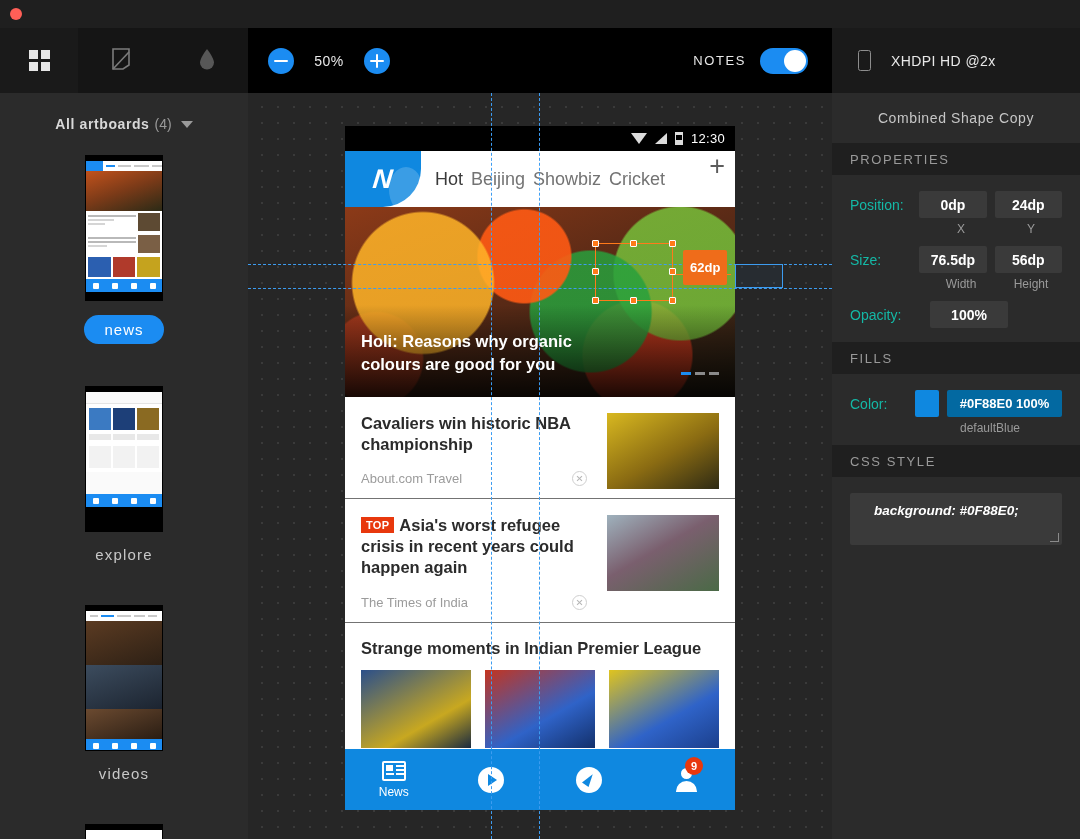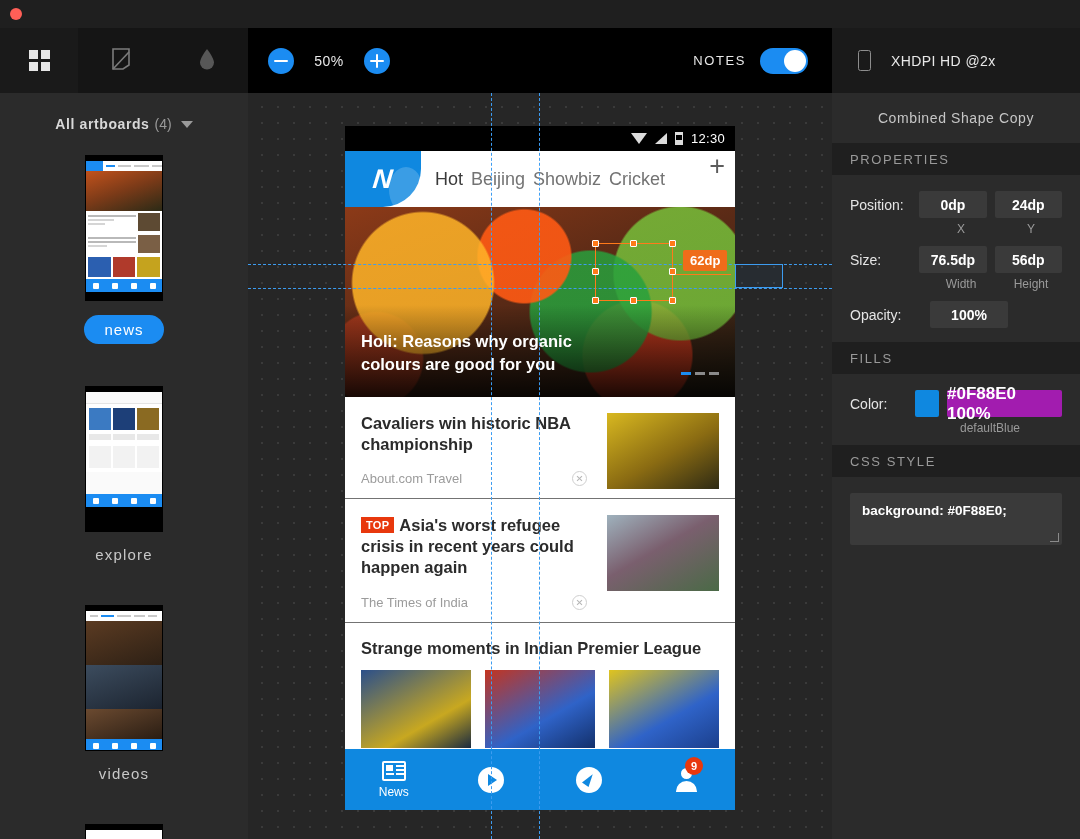--- a/index.html
+++ b/index.html
@@ -309,21 +309,21 @@
   #sel-frame .h.bm { left: 50%; margin-left: -4px; bottom: -4px; }
   #sel-frame .h.br { right: -4px; bottom: -4px; }
 
   #measure-line {
     position: absolute; left: 425px; top: 181px; width: 58px; height: 0;
     border-top: 1.5px solid #ff7a1a;
   }
   #measure-badge {
     position: absolute; left: 435px; top: 157px;
     background: #ef6c1a; color: #fff; font-size: 13px; font-weight: 700;
-    padding: 3px 7px; border-radius: 2px;
+    padding: 10px 7px; border-radius: 2px;
   }
   #hover-box {
     position: absolute; left: 487px; top: 171px; width: 48px; height: 24px;
     border: 1px solid #3d9cf0; background: rgba(61,156,240,.06);
   }
 
   
   #rpanel {
     position: absolute; left: 832px; top: 93px; width: 248px; height: 746px;
     background: #2b2b2b;
@@ -331,41 +331,41 @@
   #rp-title {
     height: 50px; display: flex; align-items: center; justify-content: center;
     color: #c6c6c6; font-size: 14px; letter-spacing: .6px;
   }
   .rp-section {
     height: 32px; background: #1f1f1f; display: flex; align-items: center;
     padding-left: 18px; color: #9a9a9a; font-size: 13px; letter-spacing: 1.6px;
   }
   .rp-body { padding: 16px 18px 10px 18px; }
   .rp-row { display: flex; align-items: center; margin-bottom: 4px; }
-  .rp-lbl { width: 80px; color: #e5e5e5; font-size: 14px; }
+  .rp-lbl { width: 80px; color: #14b8a6; font-size: 14px; }
   .rp-field {
     background: #3a3a3a; color: #fff; font-size: 14px; font-weight: 700;
     height: 27px; width: 78px; border-radius: 2px;
     display: flex; align-items: center; justify-content: center; cursor: text;
   }
   .rp-field + .rp-field { margin-left: 8px; }
   .rp-subs { display: flex; margin: 2px 0 10px 80px; }
   .rp-subs span { width: 78px; text-align: center; color: #9a9a9a; font-size: 12px; }
   .rp-subs span + span { margin-left: 8px; }
   #swatch { width: 30px; height: 27px; background: #0F88E0; border-radius: 2px; cursor: pointer; }
   #color-field {
-    margin-left: 8px; width: 142px; background: #a21caf; color: #fff;
-    font-size: 17px; font-weight: 700; height: 27px; border-radius: 2px;
+    margin-left: 8px; width: 142px; background: #0369a1; color: #fff;
+    font-size: 13px; font-weight: 700; height: 27px; border-radius: 2px;
     display: flex; align-items: center; justify-content: center; cursor: text;
   }
   #color-sub { margin: 4px 0 0 110px; color: #9a9a9a; font-size: 12px; }
   #css-box {
     margin: 16px 18px; background: #3a3a3a; border-radius: 2px;
-    min-height: 52px; padding: 10px 12px; color: #fff;
-    font-size: 13.5px; font-weight: 700; position: relative; cursor: text;
+    min-height: 52px; padding: 10px 24px; color: #fff;
+    font-size: 13.5px; font-weight: 700; position: relative; cursor: text; font-style: italic;
   }
   #css-box .grip {
     position: absolute; right: 3px; bottom: 3px; width: 9px; height: 9px;
     border-right: 1px solid #8a8a8a; border-bottom: 1px solid #8a8a8a;
   }
 </style>
 </head>
 <body>
 
 <div id="app">

